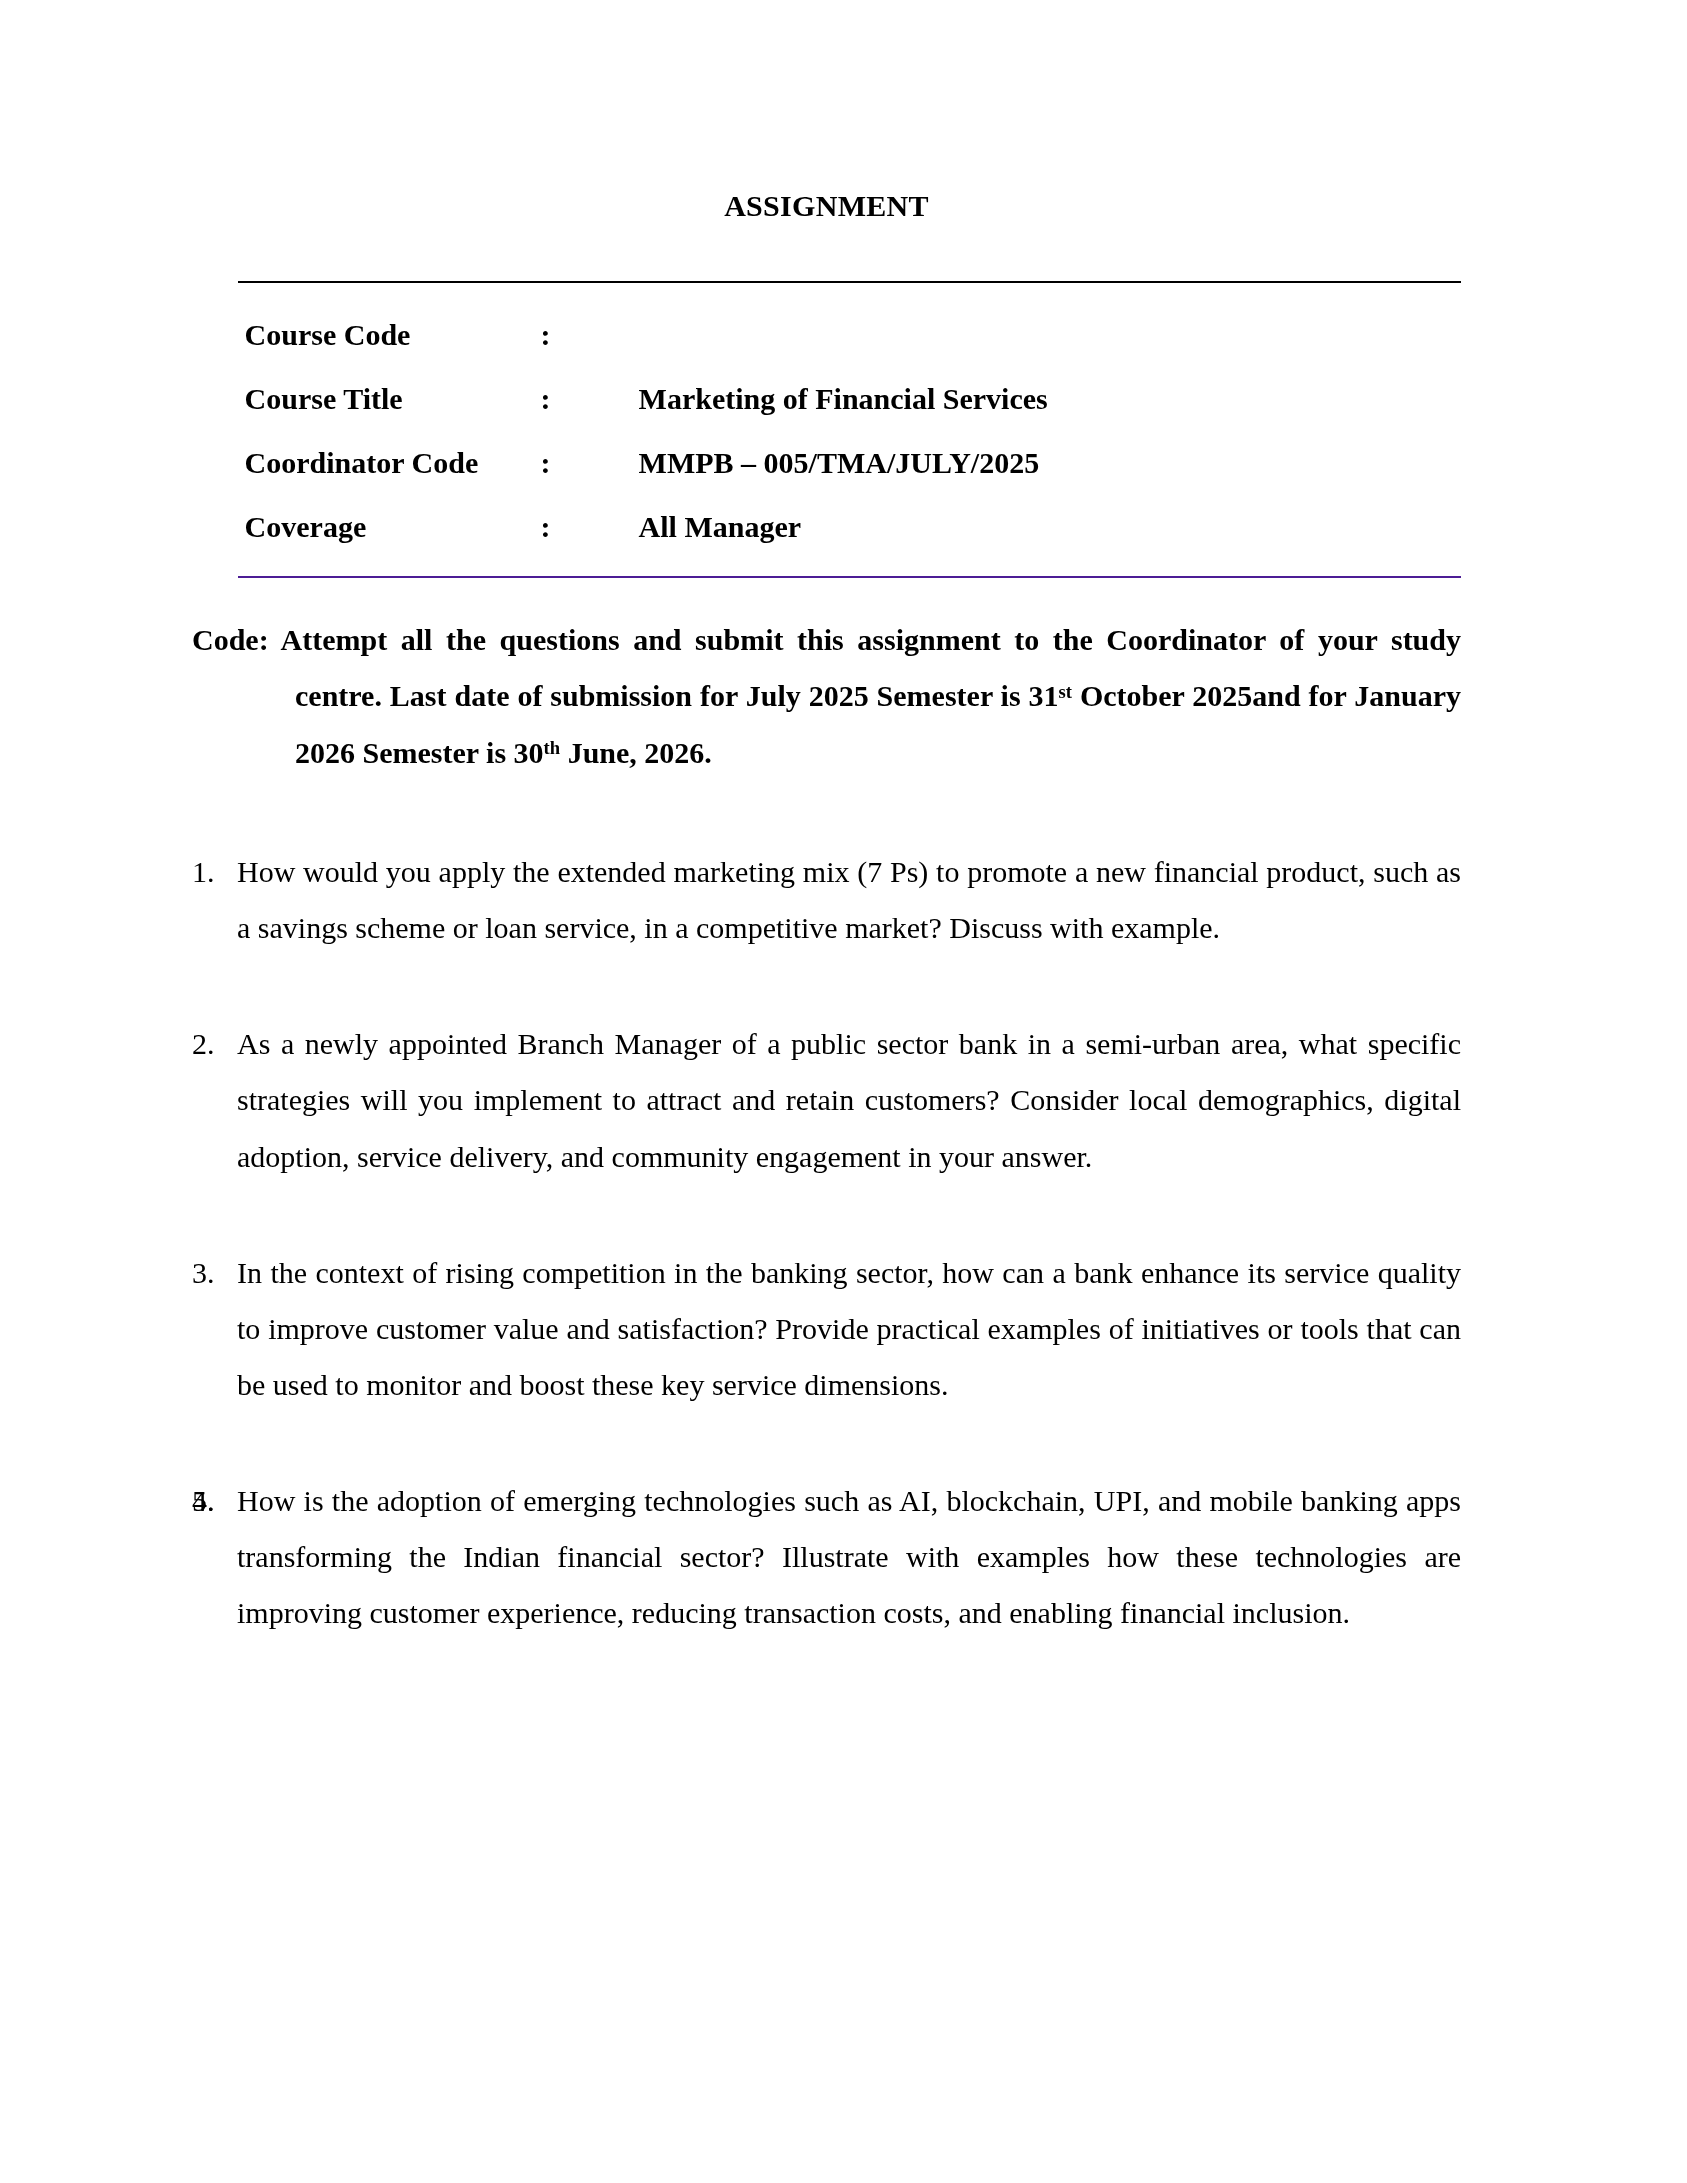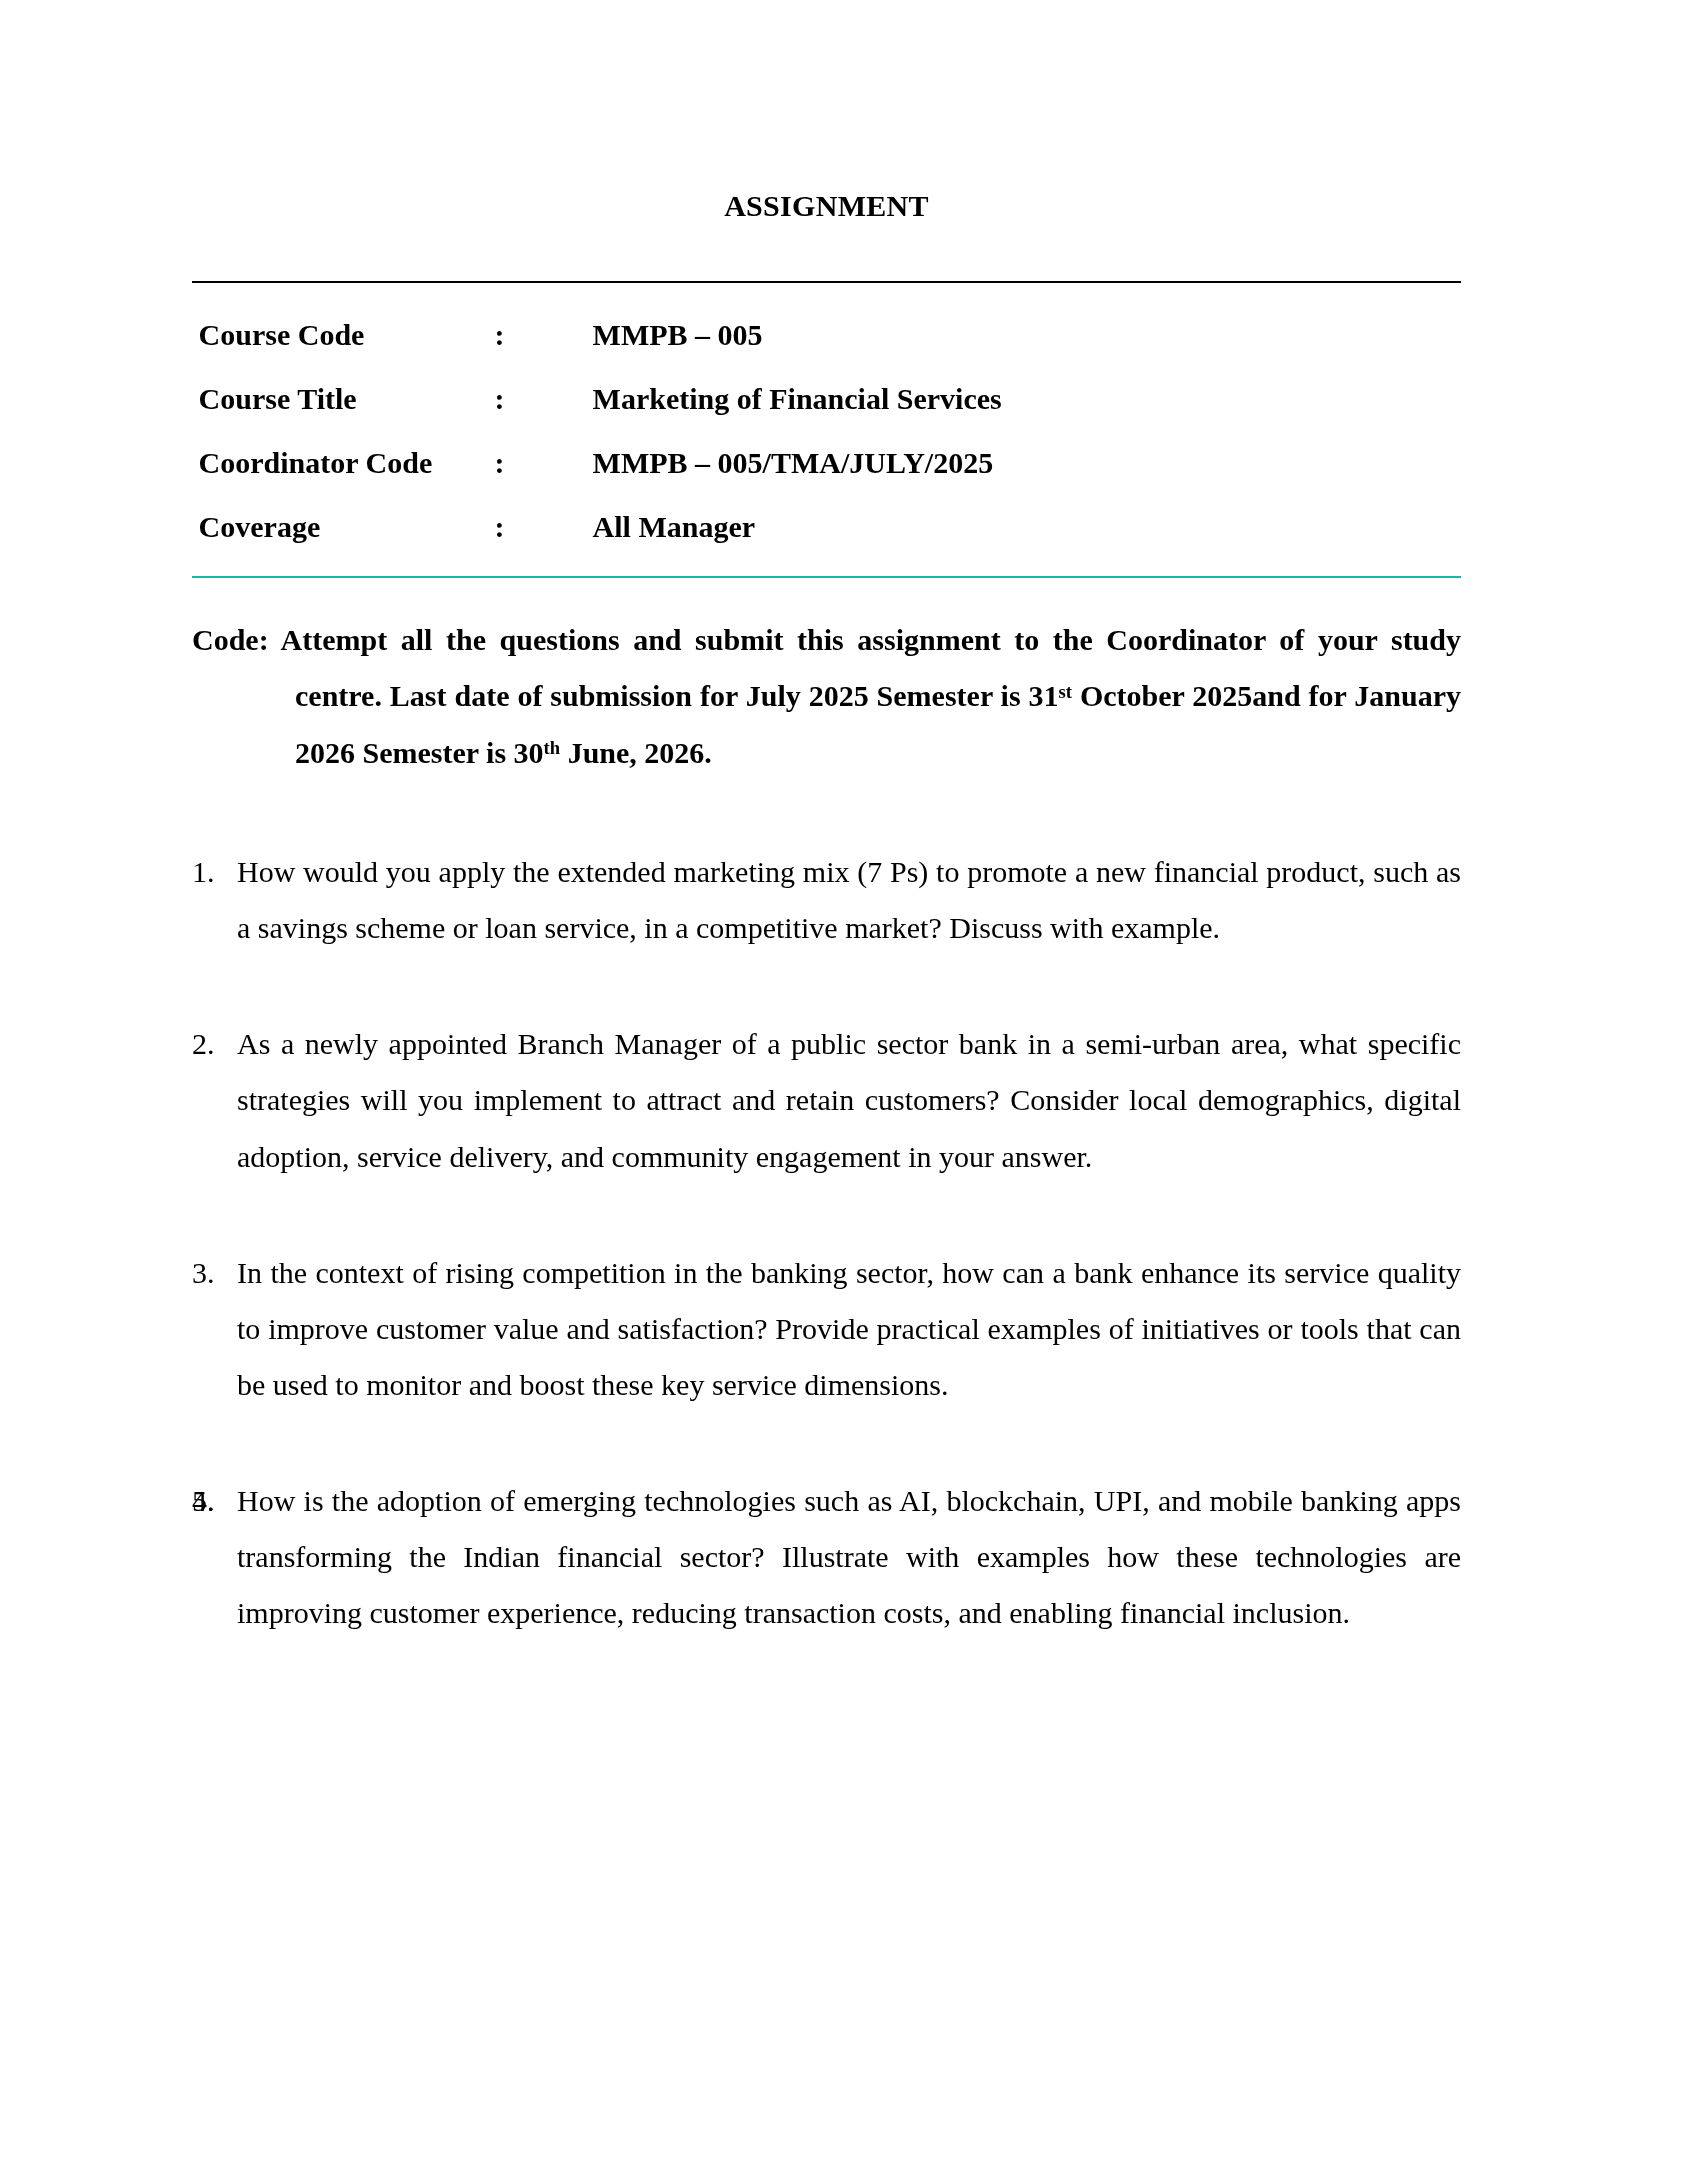--- a/index.html
+++ b/index.html
@@ -24,22 +24,23 @@
   }
   .doc-title {
     text-align: center;
     font-weight: bold;
     font-size: 30px;
     letter-spacing: 0.3px;
     margin: 0 0 58px 0;
   }
   .header-table {
     border-top: 2px solid #000000;
-    border-bottom: 2px solid #14b8a6;
+    border-bottom: 2px solid #4c1d95;
     padding: 20px 0 17px 6.6px;
+    margin-left: 46px;
   }
   .header-row {
     display: grid;
     grid-template-columns: 296px 98px 1fr;
     font-weight: bold;
     font-size: 30px;
     line-height: 64px;
   }
   .note {
     margin: 34px 0 0 0;
@@ -80,21 +81,20 @@
 
 <div class="page">
   <div class="content">
 
     <div class="doc-title">ASSIGNMENT</div>
 
     <div class="header-table">
       <div class="header-row">
         <span>Course Code</span>
         <span>:</span>
-        <span>MMPB – 005</span>
       </div>
       <div class="header-row">
         <span>Course Title</span>
         <span>:</span>
         <span>Marketing of Financial Services</span>
       </div>
       <div class="header-row">
         <span>Coordinator Code</span>
         <span>:</span>
         <span>MMPB – 005/TMA/JULY/2025</span>

